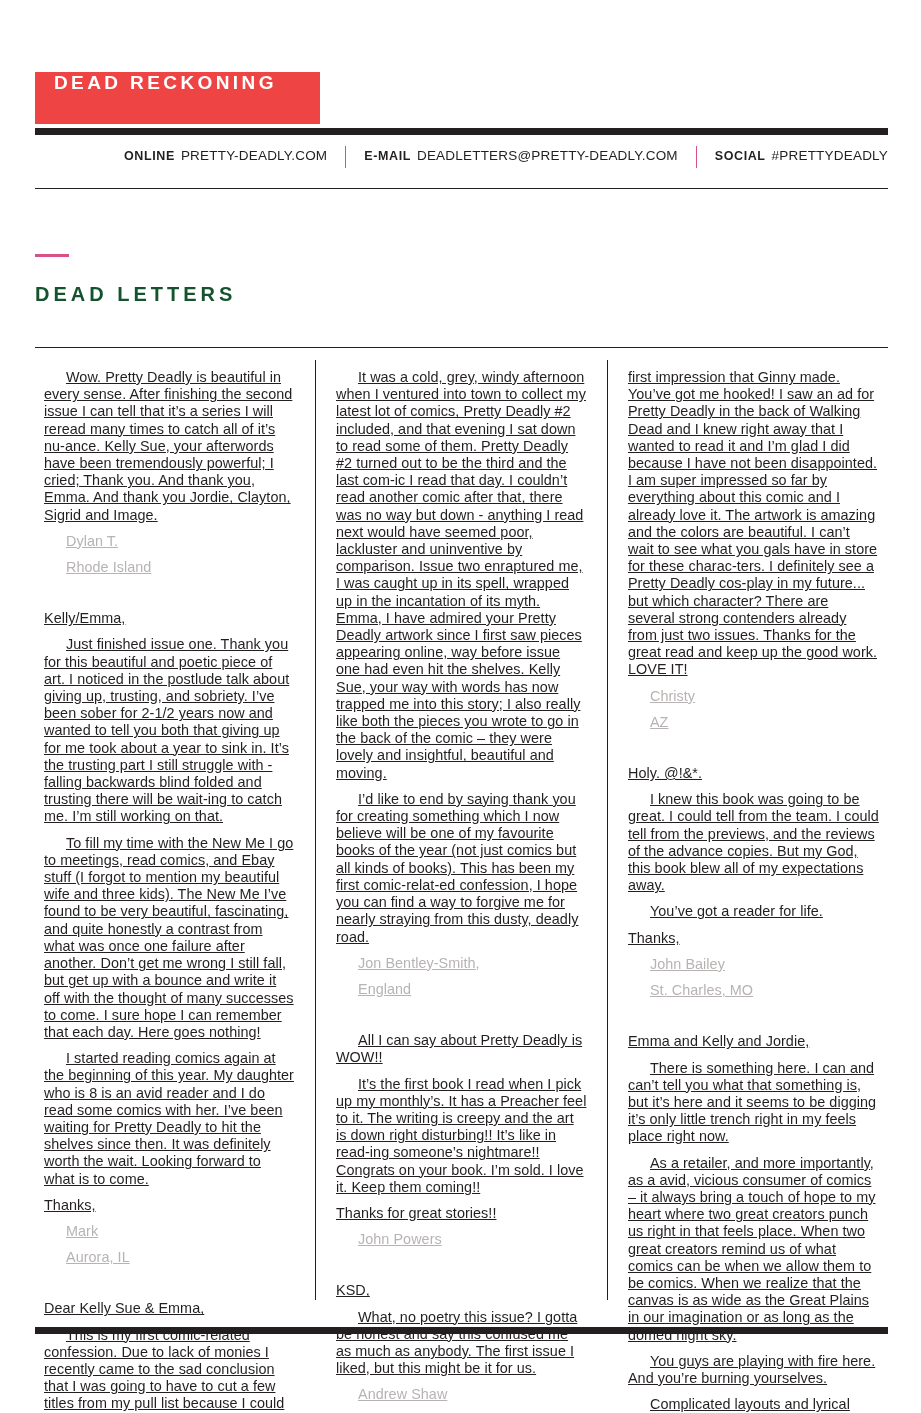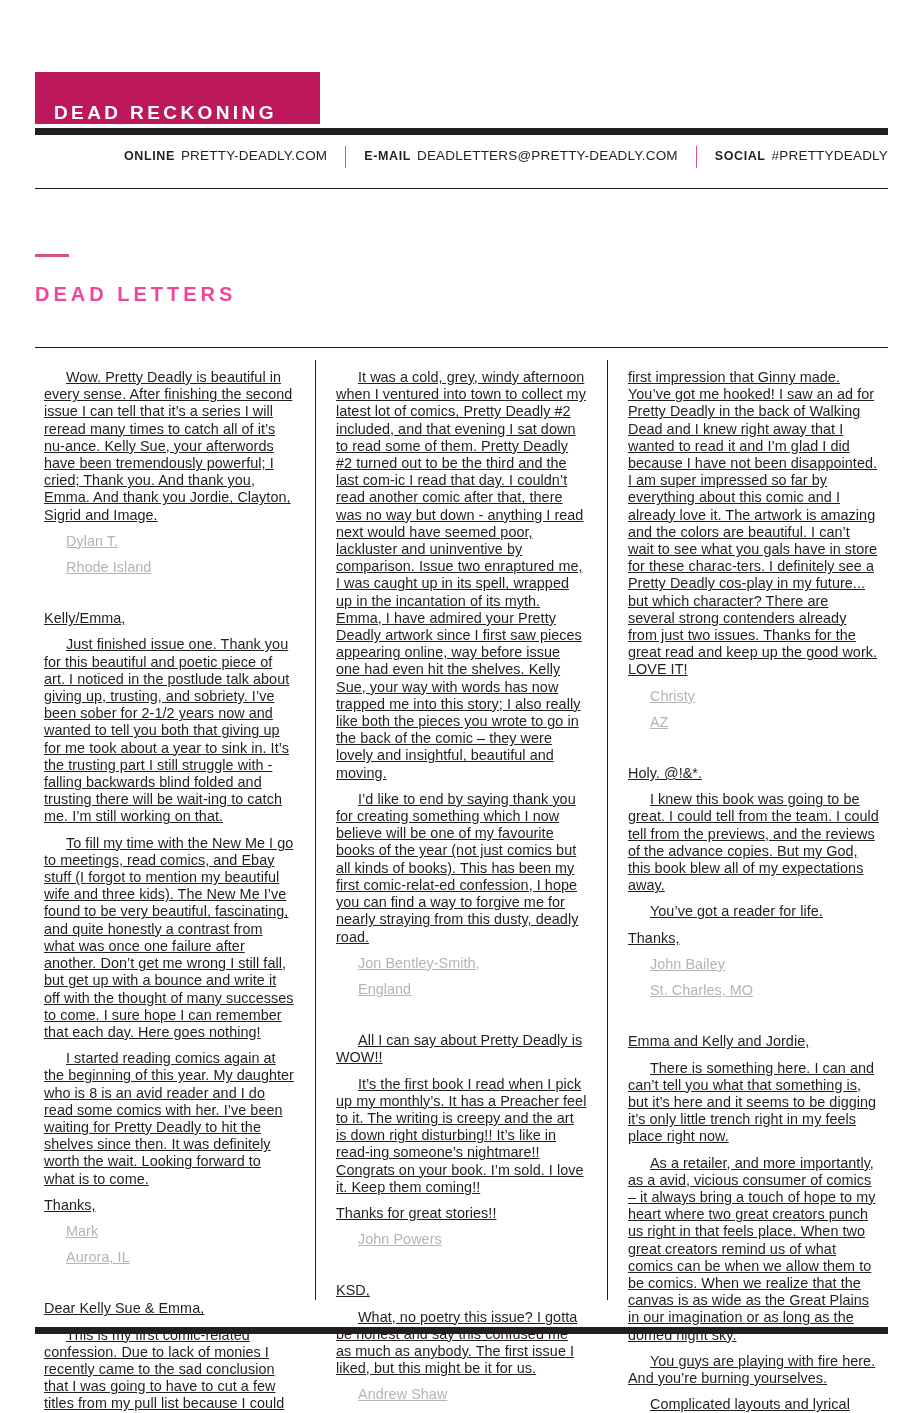--- a/index.html
+++ b/index.html
@@ -21,23 +21,23 @@
     width: 921px; height: 1413px;
   }
 
   
   .masthead {
     position: absolute;
     left: 35px;
     top: 72px;
     width: 285px;
     height: 52px;
-    background: #be185d;
-    display: flex;
-    align-items: flex-end;
+    background: #ef4444;
+    display: flex;
+    align-items: flex-start;
   }
   .masthead-title {
     color: #ffffff;
     font-size: 19px;
     font-weight: bold;
     letter-spacing: 3.4px;
     padding-left: 19px;
     font-family: "Liberation Sans", sans-serif;
   }
 
@@ -105,21 +105,21 @@
     height: 3px;
     background: #d94f8a;
   }
   .section-title {
     position: absolute;
     left: 35px;
     top: 283px;
     font-size: 20px;
     font-weight: bold;
     letter-spacing: 4px;
-    color: #ec4899;
+    color: #14532d;
   }
   .section-sub {
     position: absolute;
     left: 35px;
     top: 307px;
     width: 790px;
     font-size: 14.5px;
     line-height: 16.5px;
     letter-spacing: 0.1px;
     color: #231f20;

